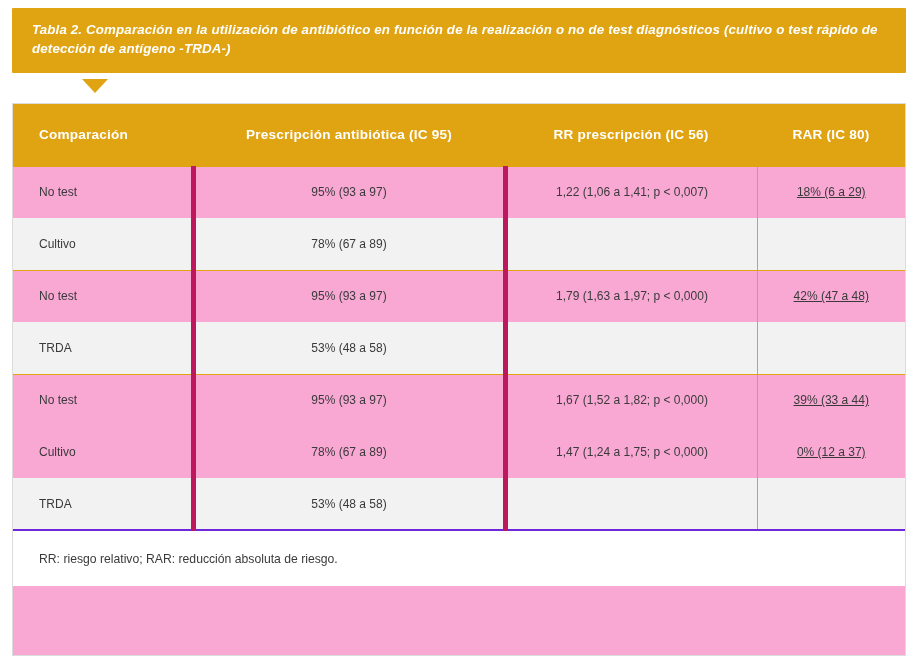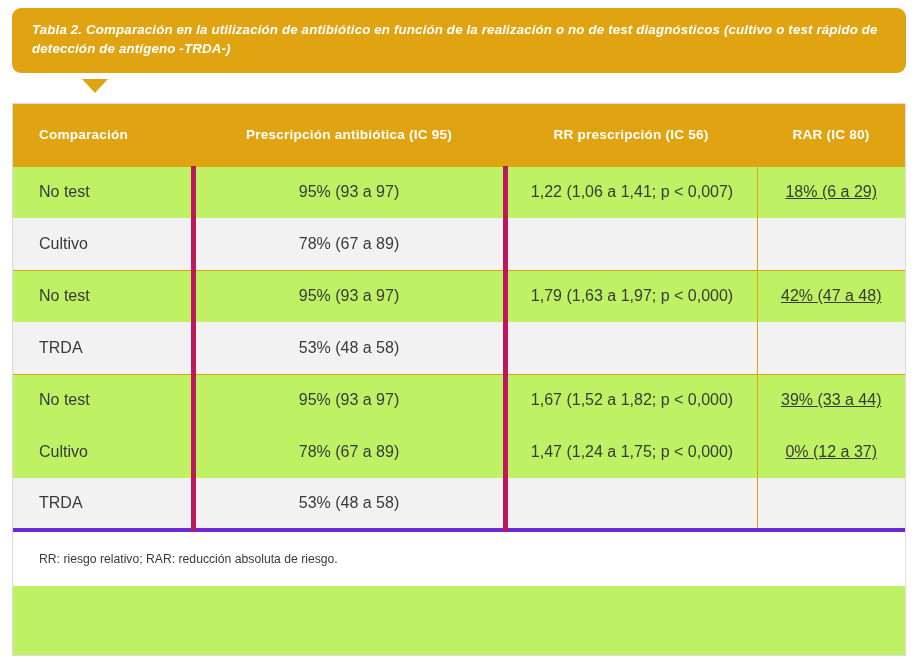--- a/index.html
+++ b/index.html
@@ -22,21 +22,21 @@
   }
 
   
   .caption-banner {
     position: absolute;
     left: 12px;
     top: 8px;
     width: 894px;
     box-sizing: border-box;
     background: #e0a412;
-    border-radius: 9px;
+    border-radius: 1px;
     padding: 13px 20px 14px 20px;
   }
   .caption-text {
     color: #ffffff;
     font-size: 13.3px;
     font-style: italic;
     font-weight: bold;
     line-height: 1.42;
     letter-spacing: 0.15px;
   }
@@ -53,21 +53,21 @@
 
   
   .table-card {
     position: absolute;
     left: 12px;
     top: 103px;
     width: 894px;
     height: 553px;
     box-sizing: border-box;
     border: 1px solid #dcdcdc;
-    background: #bef264;
+    background: #f9a8d4;
   }
   table.data {
     width: 100%;
     border-collapse: collapse;
     table-layout: fixed;
   }
   table.data col.c0 { width: 180px; }
   table.data col.c1 { width: 312px; }
   table.data col.c2 { width: 252px; }
   table.data col.c3 { width: 148px; }
@@ -81,21 +81,21 @@
     padding: 0 10px;
     box-sizing: border-box;
     letter-spacing: 0.2px;
   }
   thead th.first {
     text-align: left;
     padding-left: 26px;
   }
 
   tbody td {
-    font-size: 16px;
+    font-size: 12px;
     color: #3a3a3a;
     height: 52px;
     padding: 0 10px;
     box-sizing: border-box;
     text-align: center;
     vertical-align: middle;
   }
   tbody td.label {
     text-align: left;
     padding-left: 26px;
@@ -119,21 +119,21 @@
     border-top: 1px solid #e0a412;
   }
 
   .footnote-row td {
     height: 56px;
     font-size: 12.2px;
     color: #3a3a3a;
     text-align: left;
     padding-left: 26px;
     background: #ffffff;
-    border-top: 4px solid #6d28d9;
+    border-top: 2px solid #6d28d9;
   }
 </style>
 </head>
 <body>
 
 <div class="page">
 
   <div class="caption-banner">
     <div class="caption-text">Tabla 2. Comparación en la utilización de antibiótico en función de la realización o no de test diagnósticos (cultivo o test rápido de detección de antígeno -TRDA-)</div>
   </div>

